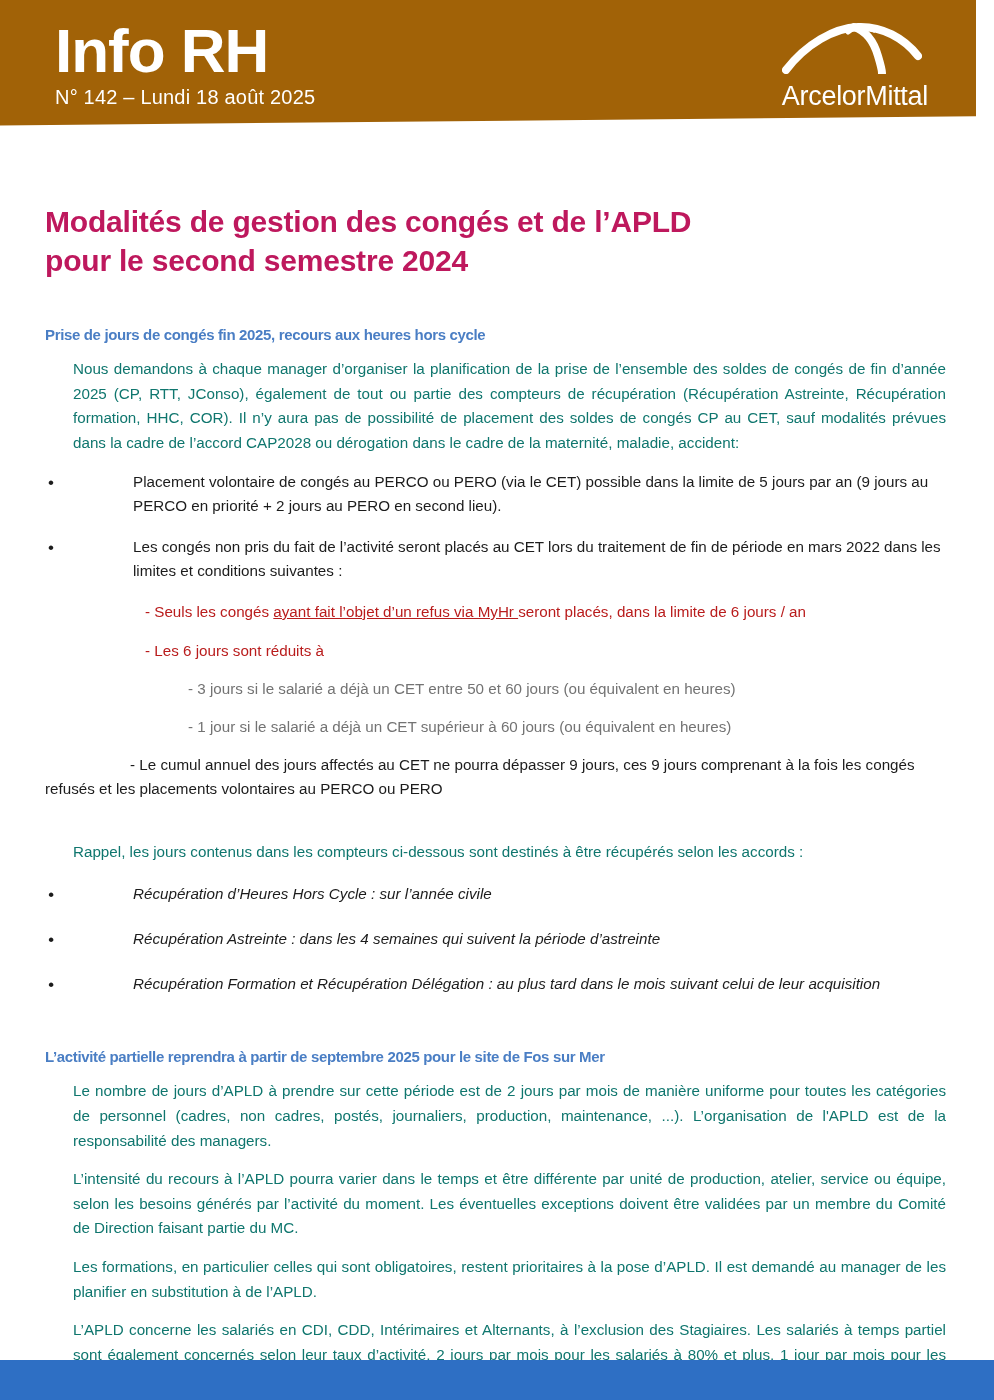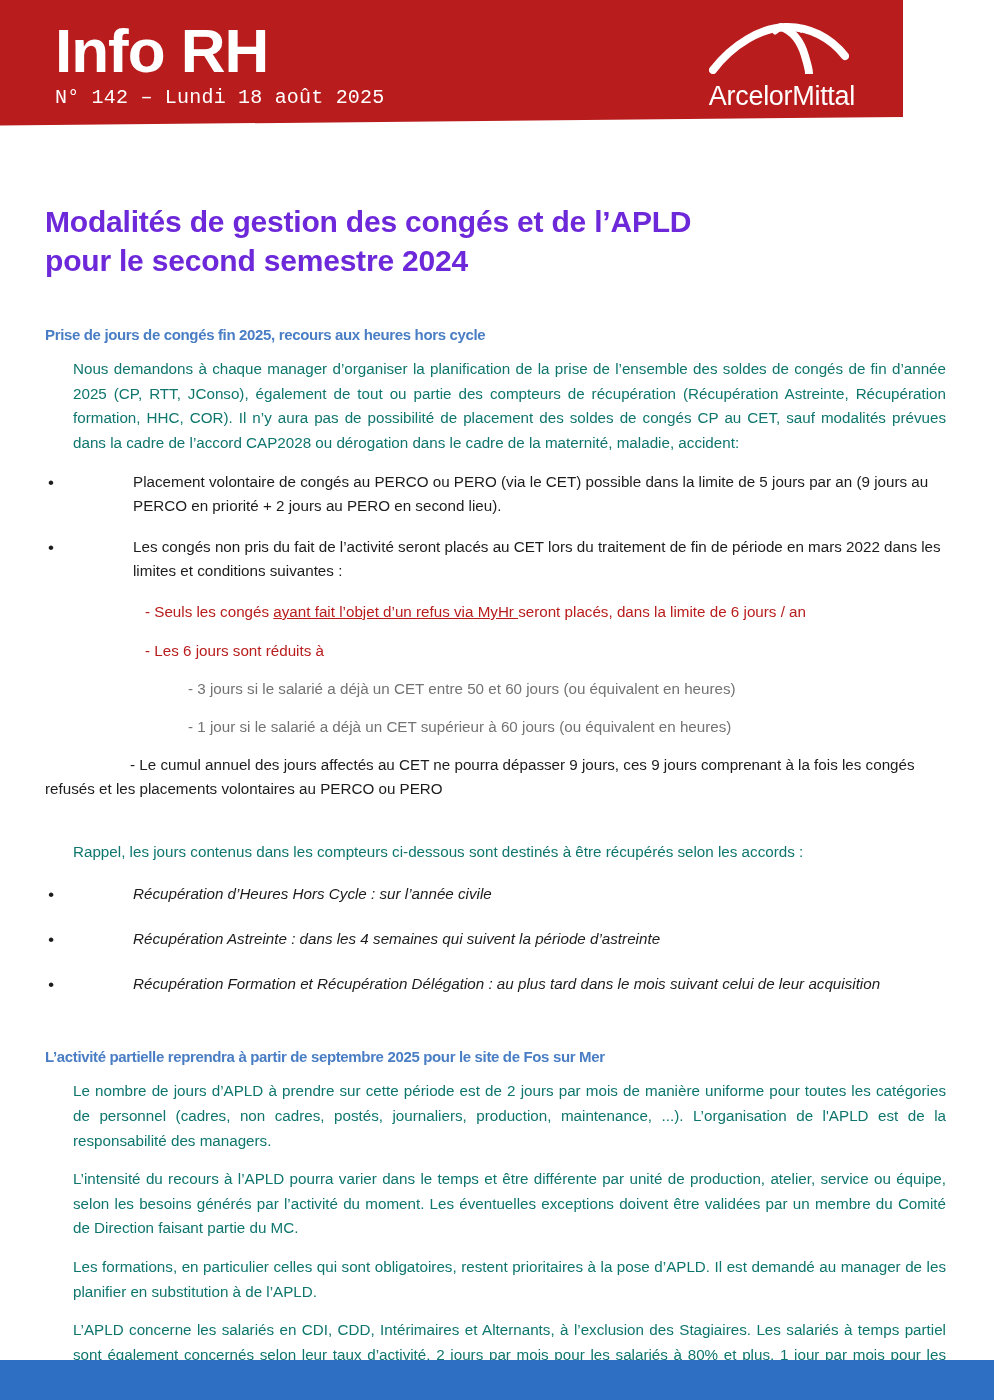--- a/index.html
+++ b/index.html
@@ -13,23 +13,23 @@
   body {
     font-family: "Liberation Sans", sans-serif;
     color: #1a1a1a;
     position: relative;
     overflow: hidden;
   }
 
   
   .header {
     position: relative;
-    width: 903px;
+    width: 976px;
     height: 148px;
-    background: #b91c1c;
+    background: #a16207;
     overflow: hidden;
   }
   .header-curve-2 {
     position: absolute;
     left: -5%;
     bottom: -18px;
     width: 110%;
     height: 40px;
     background: #ffffff;
     transform: rotate(-0.55deg);
@@ -43,21 +43,21 @@
   }
   .brand-title {
     font-family: "Liberation Sans", sans-serif;
     font-size: 62px;
     font-weight: bold;
     color: #ffffff;
     letter-spacing: -1px;
     line-height: 1.0;
   }
   .brand-sub {
-    font-family: Liberation Mono, monospace;
+    font-family: Liberation Sans, sans-serif;
     font-size: 20px;
     color: #ffffff;
     letter-spacing: 0.2px;
     margin-top: 4px;
   }
 
   
   .logo {
     position: absolute;
     right: 48px;
@@ -89,21 +89,21 @@
   .page {
     position: relative;
     padding: 0 48px 0 45px;
   }
 
   .doc-title {
     font-family: "Liberation Sans", sans-serif;
     font-size: 30px;
     font-weight: bold;
     line-height: 1.30;
-    color: #6d28d9;
+    color: #be185d;
     letter-spacing: -0.2px;
     margin-top: 54px;
     max-width: 800px;
   }
   .doc-title .tline { display: block; }
 
   .section-head {
     font-family: "Liberation Sans", sans-serif;
     font-size: 15px;
     font-weight: bold;

